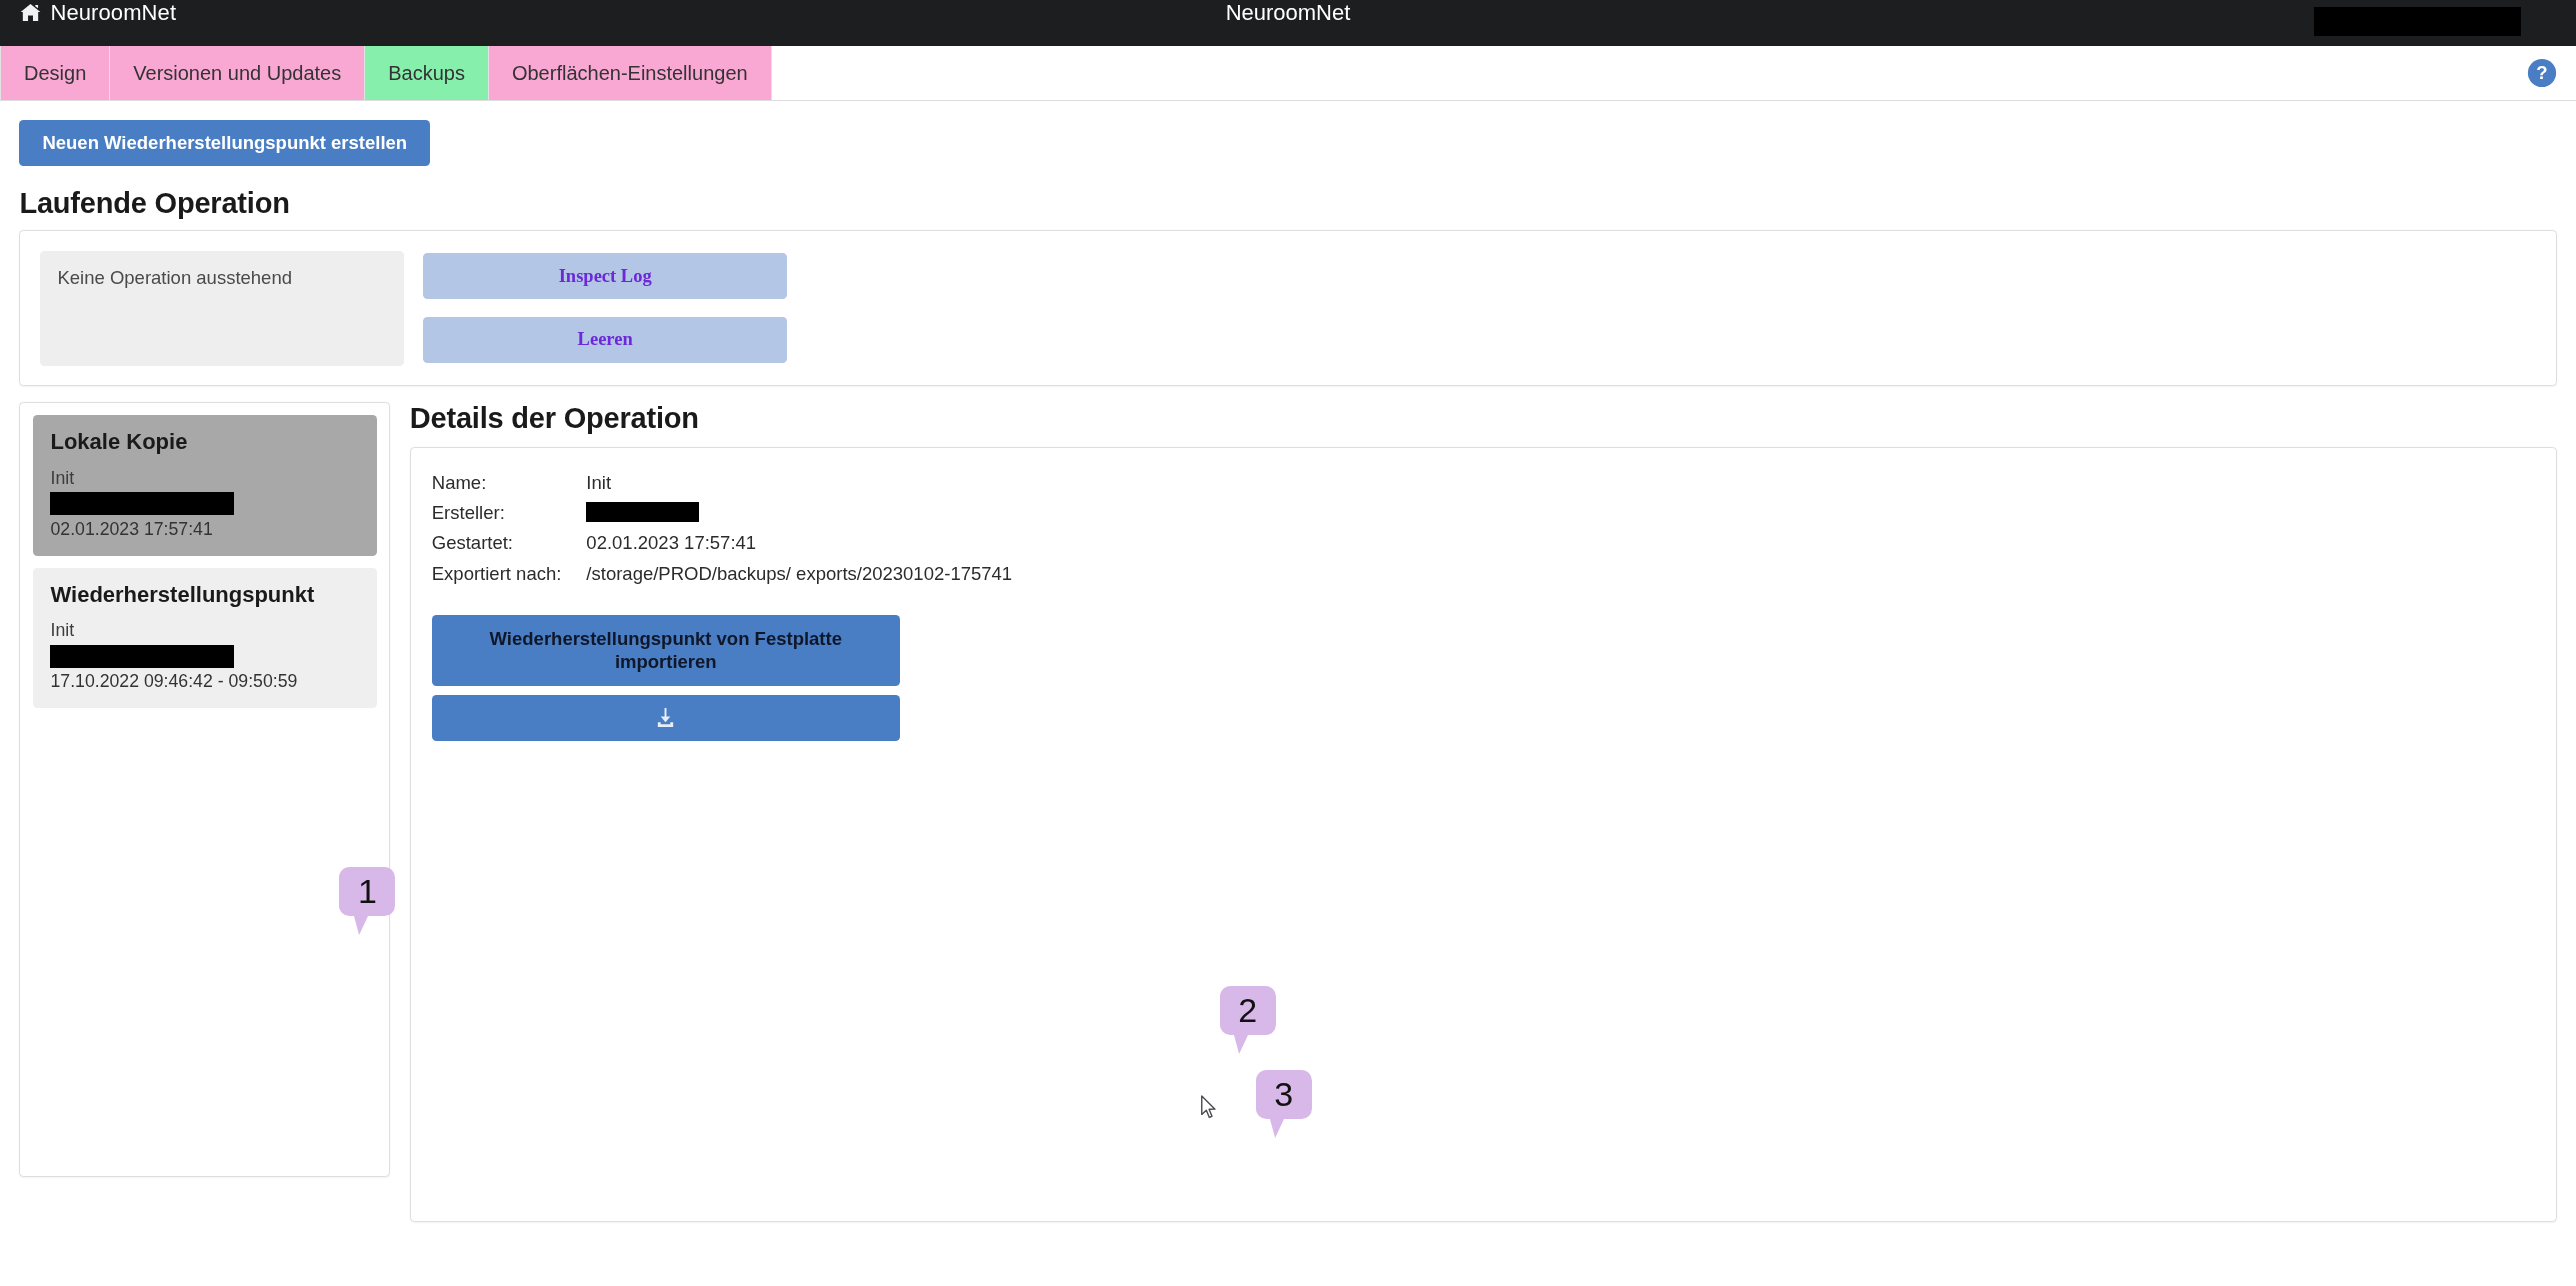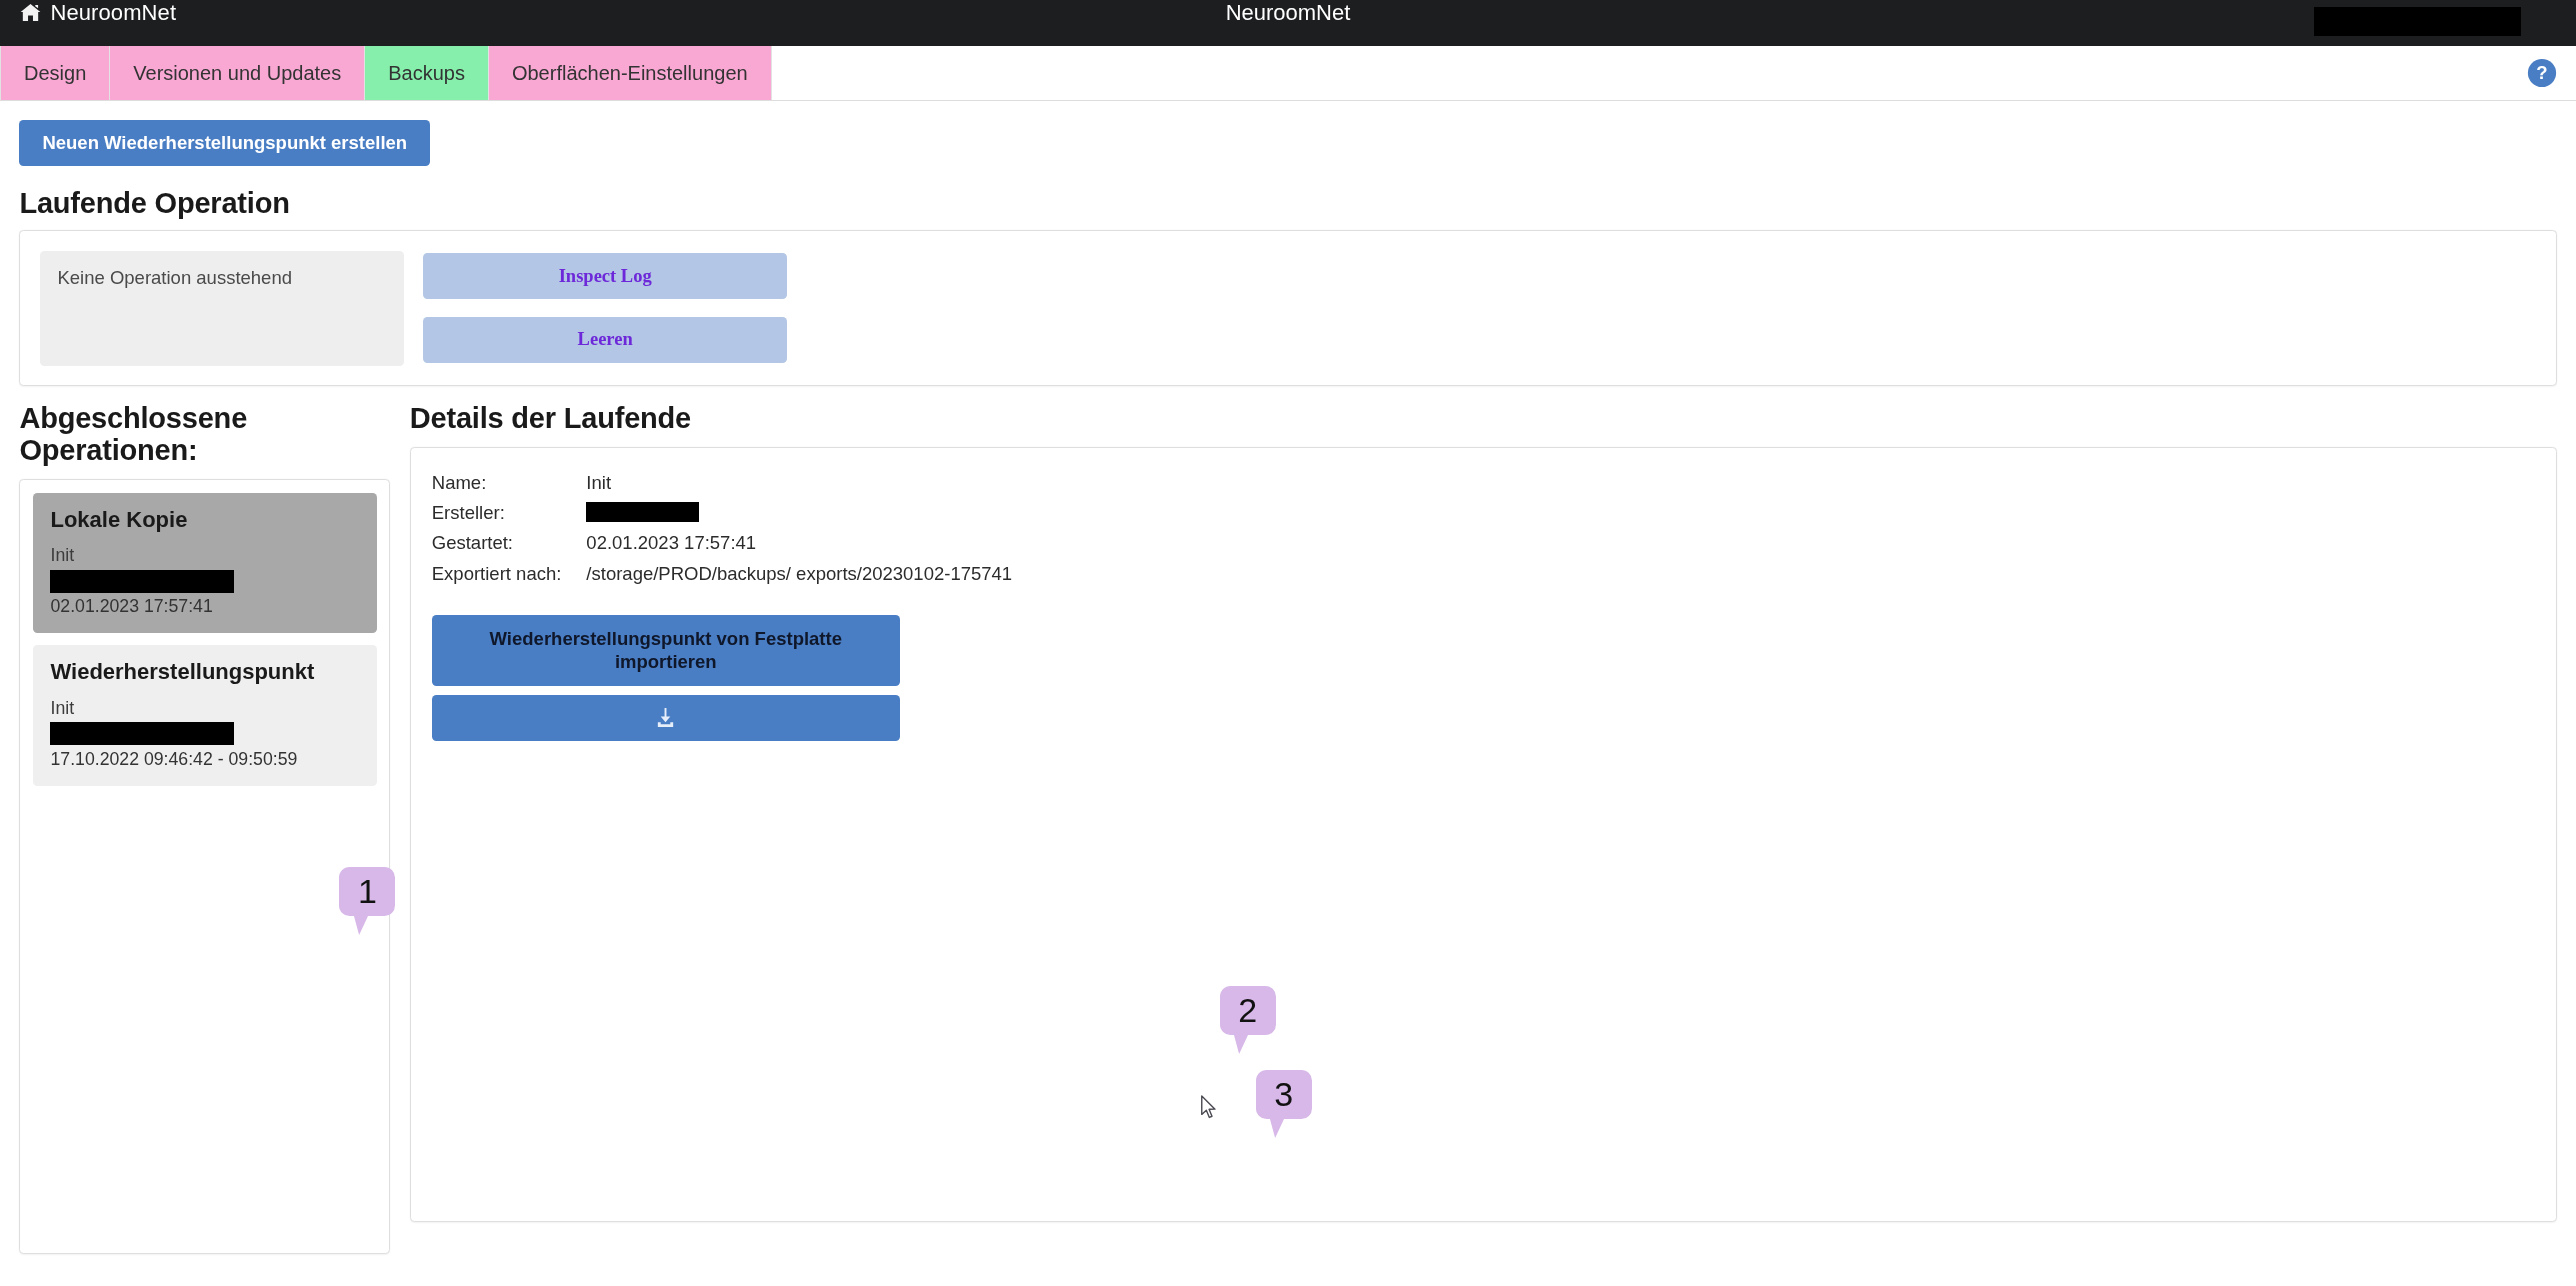--- a/index.html
+++ b/index.html
@@ -325,21 +325,20 @@
   </div>
   <div class="op-buttons">
     <button class="btn-disabled">Inspect Log</button>
     <button class="btn-disabled">Leeren</button>
   </div>
 </div>
 
 <div class="lower">
 
   <div class="col-left">
-    <h2 class="col-title wrap">Abgeschlossene Operationen:</h2>
 
     <div class="panel ops-list">
 
       <div class="op-card selected">
         <div class="op-card-title">Lokale Kopie</div>
         <div class="op-card-sub">Init</div>
         <div class="redact-bar w1"></div>
         <div class="op-card-date">02.01.2023 17:57:41</div>
       </div>
 
@@ -349,21 +348,21 @@
         <div class="redact-bar w1"></div>
         <div class="op-card-date">17.10.2022 09:46:42 - 09:50:59</div>
       </div>
 
     </div>
 
     <div class="callout" id="callout-1">1</div>
   </div>
 
   <div class="col-right">
-    <h2 class="col-title">Details der Laufende</h2>
+    <h2 class="col-title">Details der Operation</h2>
 
     <div class="panel details-panel">
       <table class="kv-table">
         <tbody>
             <tr>
           <td class="kv-key">Name:</td>
           <td class="kv-val">Init</td>
         </tr>
         <tr>
           <td class="kv-key">Ersteller:</td>

